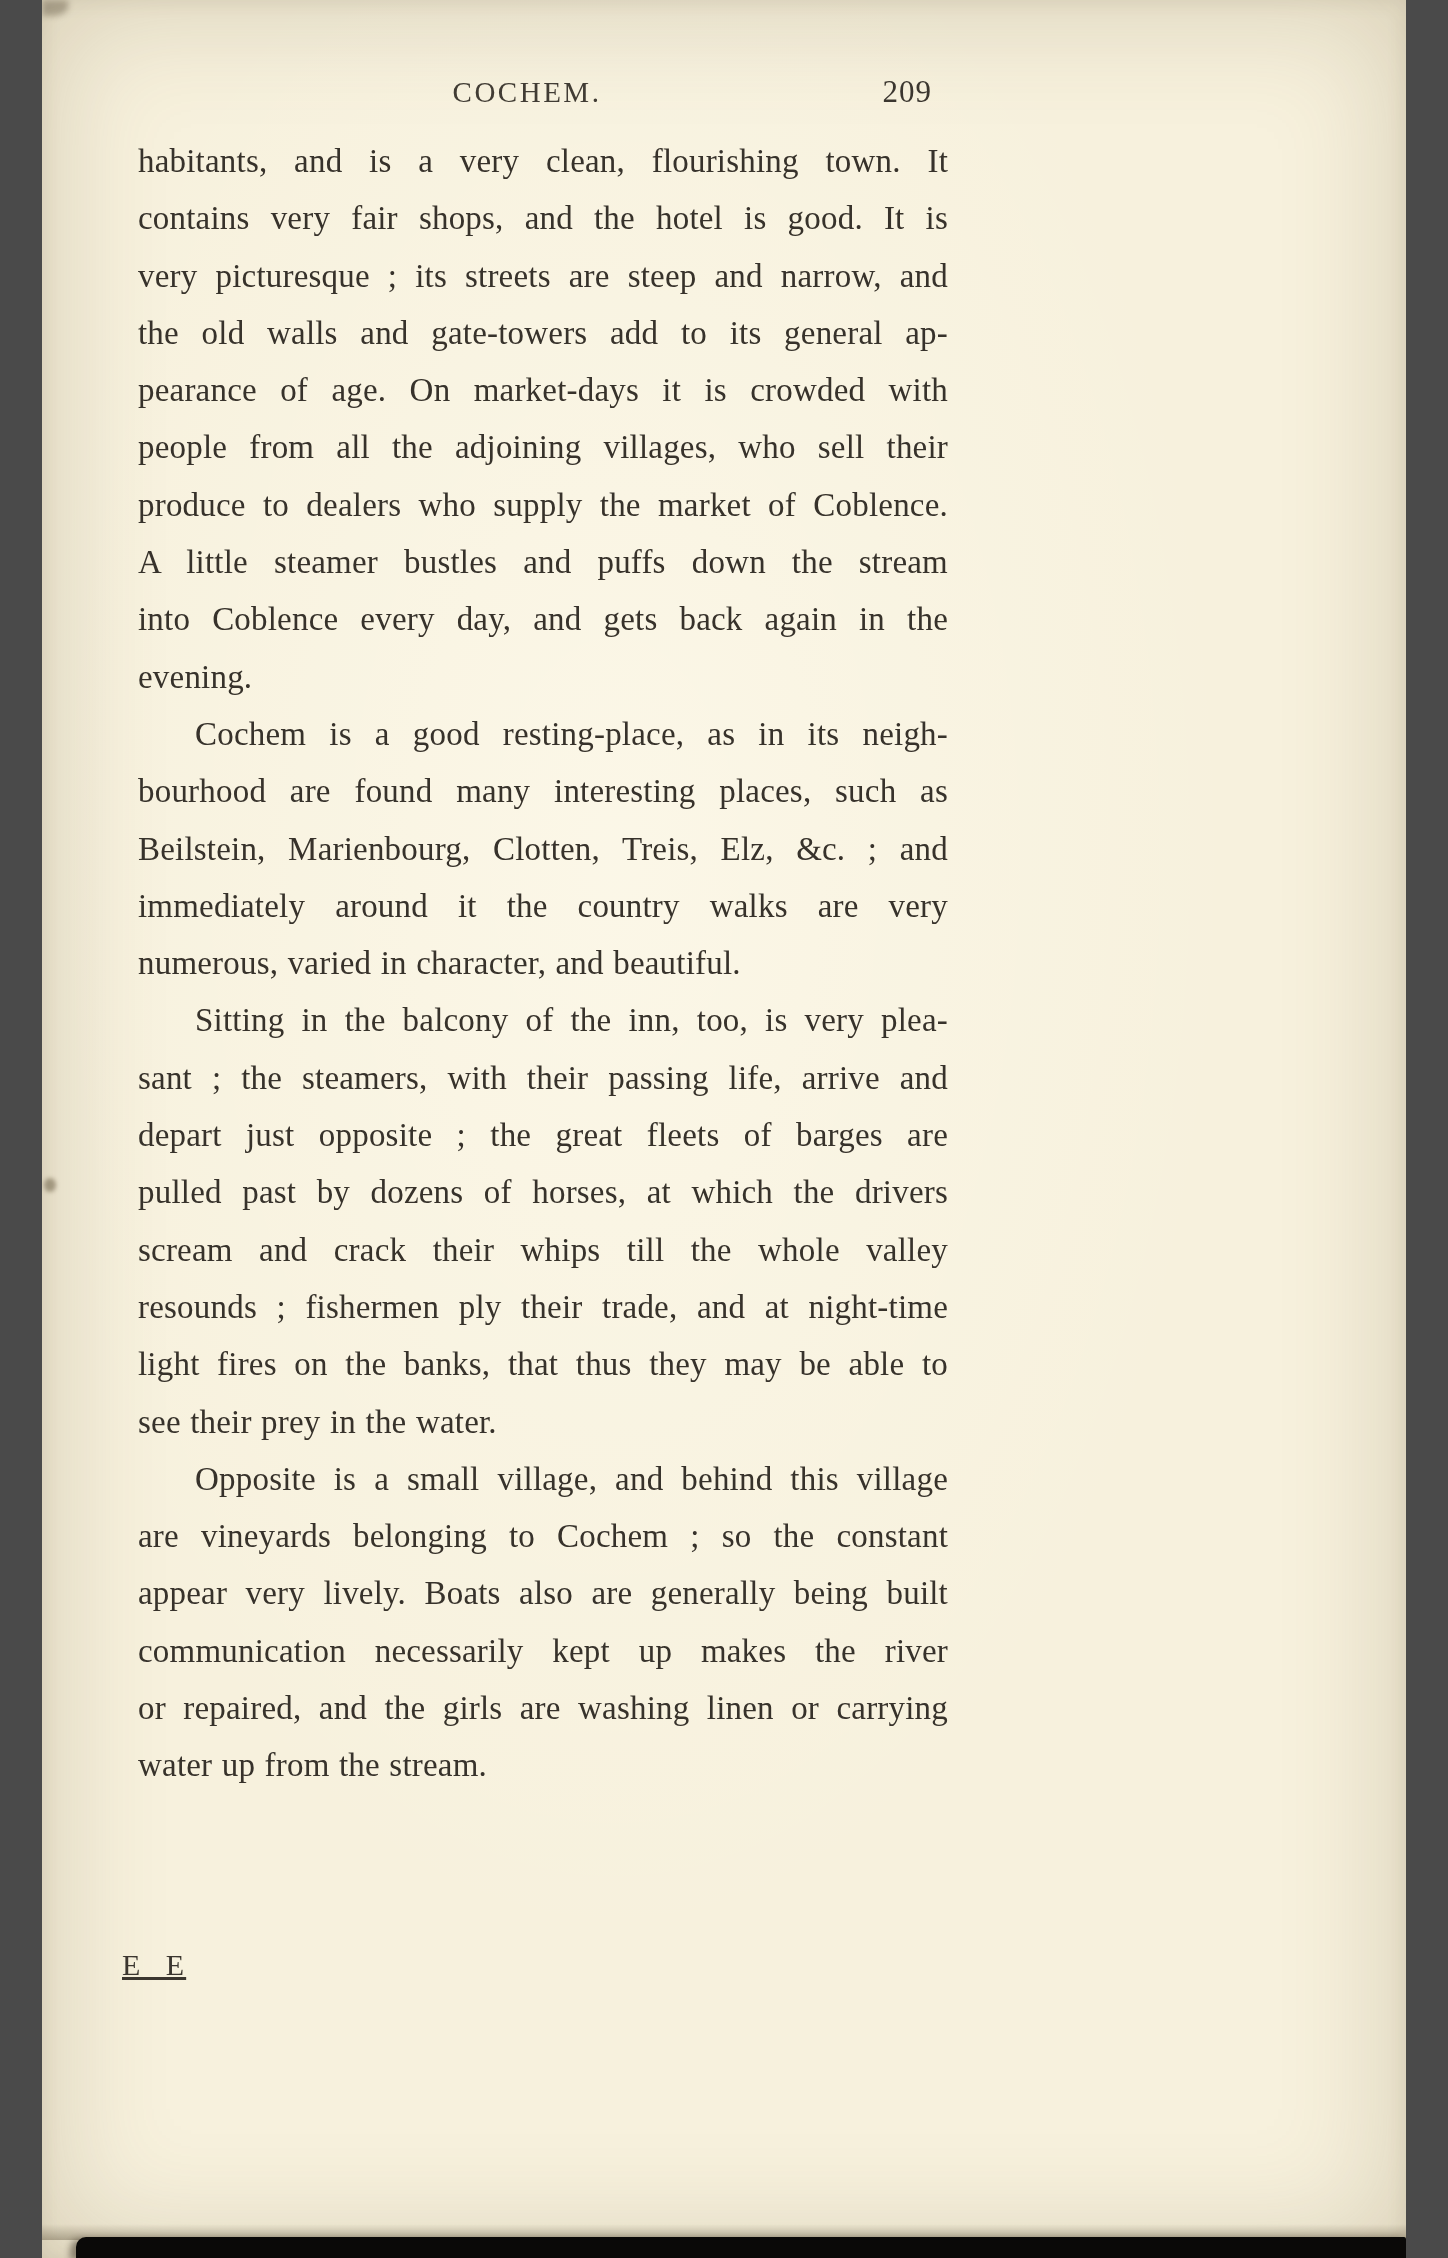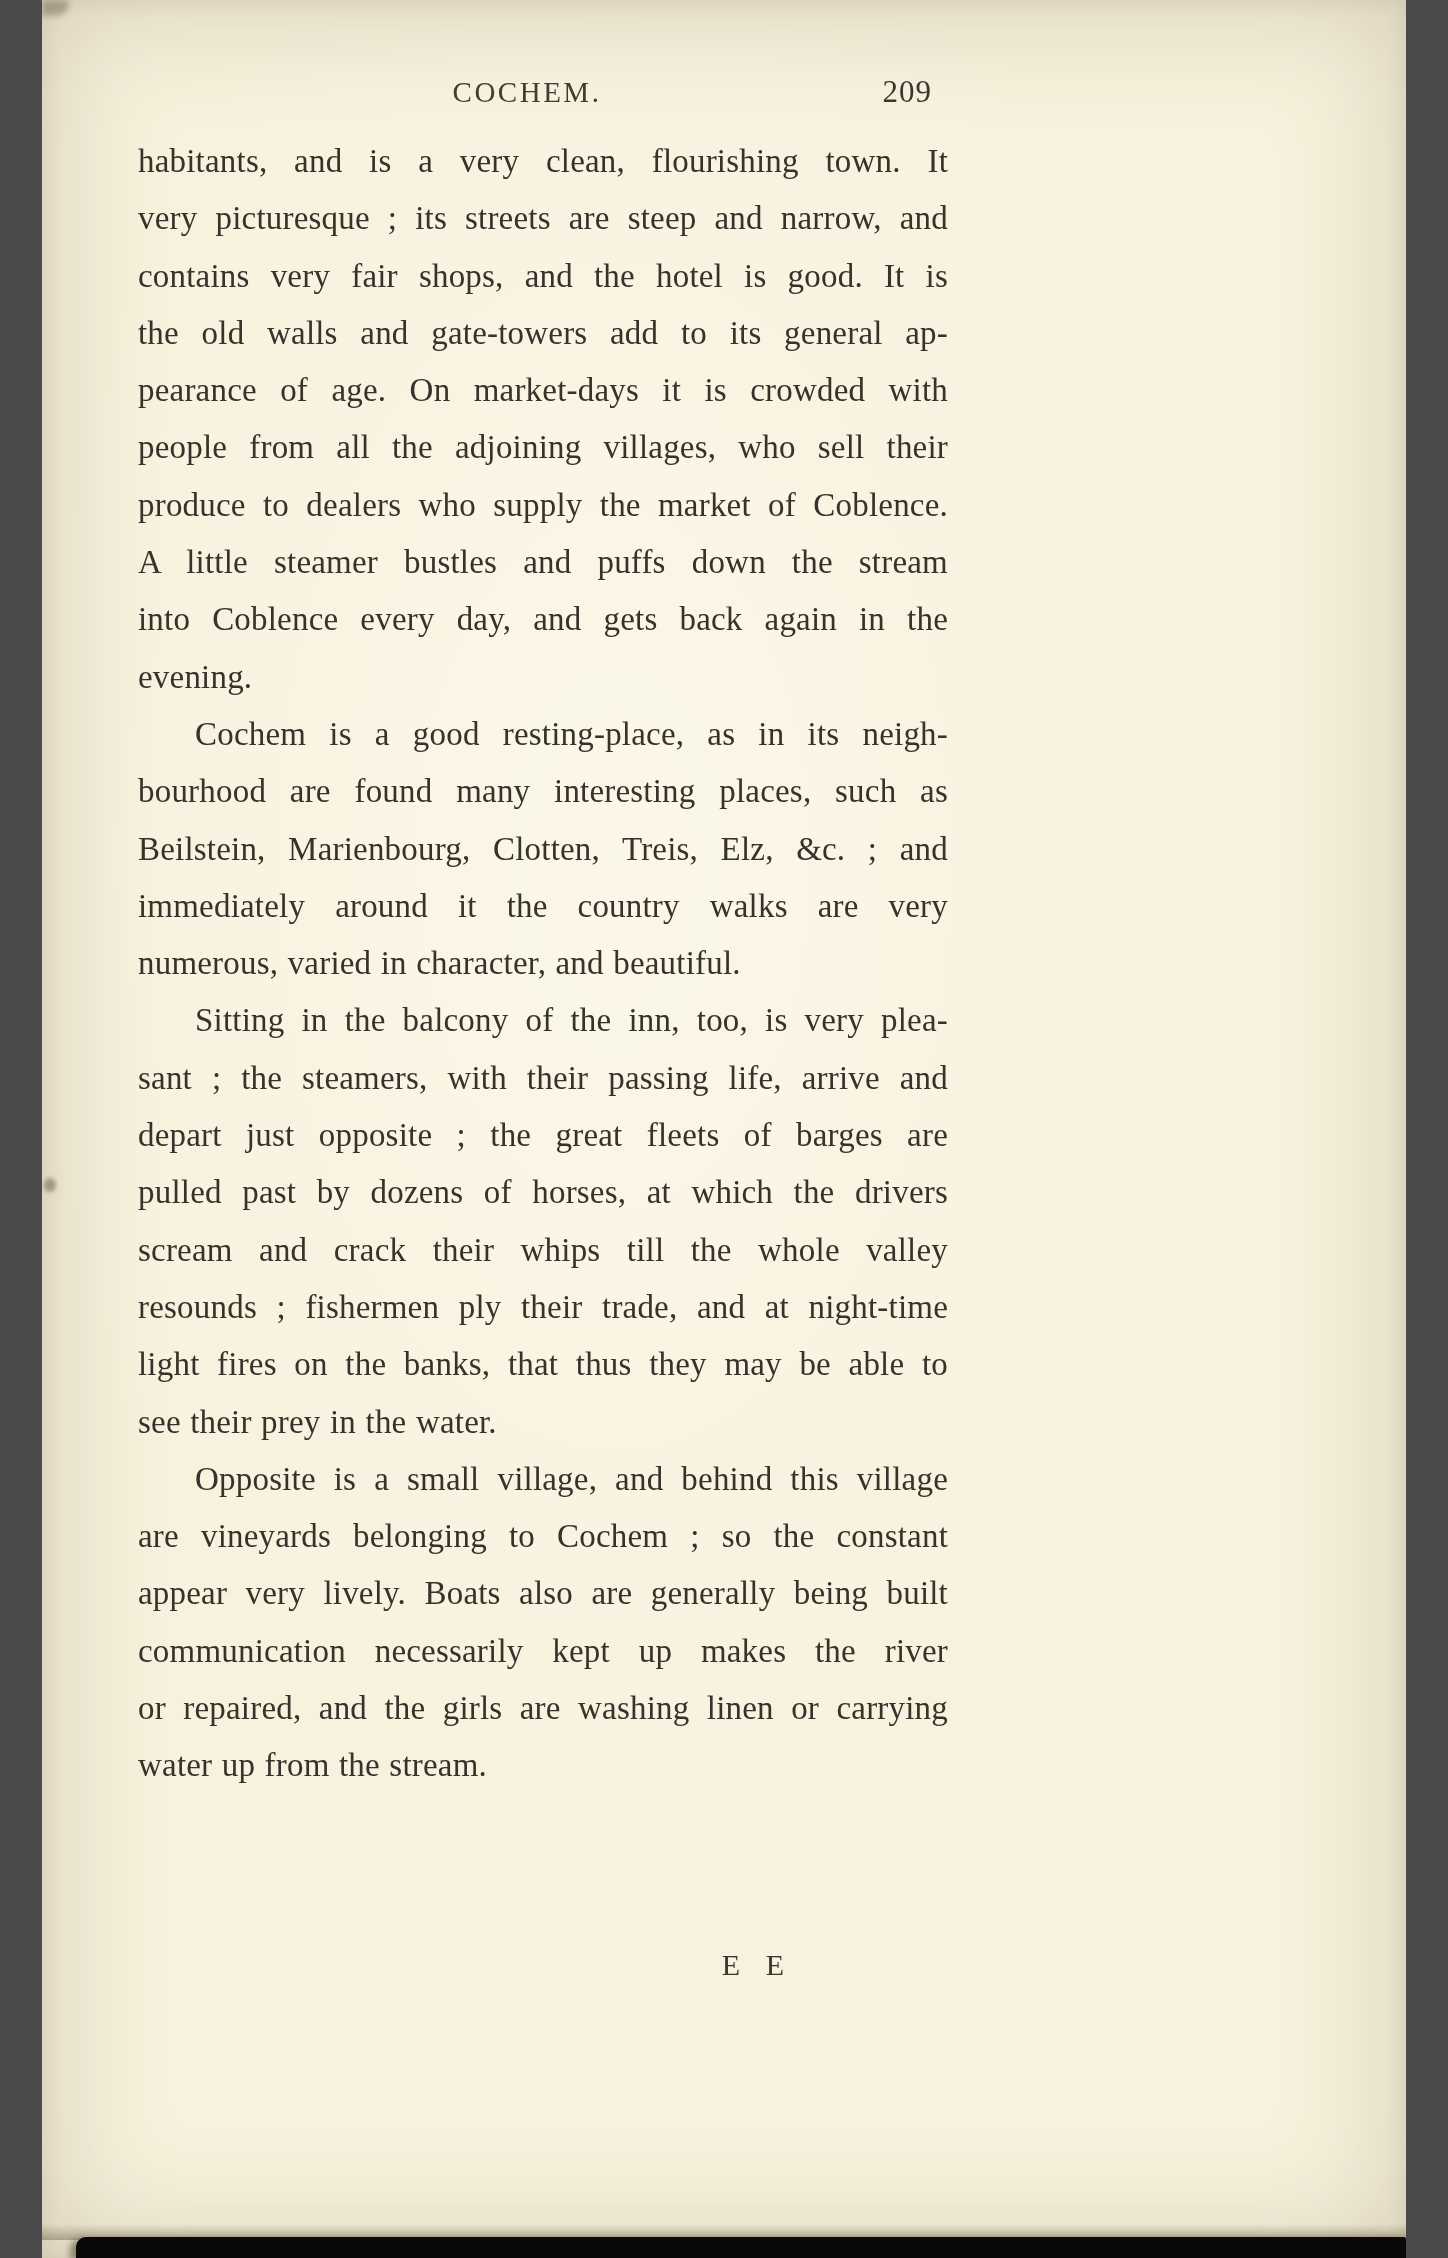--- a/index.html
+++ b/index.html
@@ -73,25 +73,25 @@
   }
 
   
   .signature-mark {
     position: absolute;
     top: 1948px;
     left: 80px;
     width: 810px;
     box-sizing: border-box;
     padding-right: 146px;
-    text-align: right;
     font-size: 30px;
     word-spacing: 14px;
     letter-spacing: 2px;
     color: #3b362f;
+    text-decoration: underline;
   }
 
   
   .scan-bottom-bar {
     position: absolute;
     bottom: 0;
     left: 34px;
     right: 0;
     height: 21px;
     background: var(--bar, #0a0908);
@@ -133,22 +133,22 @@
 <div class="page" style="--paper: #f7f1dd; --ink: #37322b; --bar: #0a0908;">
 
   <div class="running-head">
     <div class="head-title">COCHEM.</div>
     <div class="head-pagenum">209</div>
   </div>
 
   <div class="text-block">
 
   <div class="line">habitants, and is a very clean, flourishing town. It</div>
+      <div class="line">contains very fair shops, and the hotel is good. It is</div>
       <div class="line">very picturesque ; its streets are steep and narrow, and</div>
-      <div class="line">contains very fair shops, and the hotel is good. It is</div>
       <div class="line">the old walls and gate-towers add to its general ap-</div>
       <div class="line">pearance of age. On market-days it is crowded with</div>
       <div class="line">people from all the adjoining villages, who sell their</div>
       <div class="line">produce to dealers who supply the market of Coblence.</div>
       <div class="line">A little steamer bustles and puffs down the stream</div>
       <div class="line">into Coblence every day, and gets back again in the</div>
       <div class="line last">evening.</div>
       <div class="line indent">Cochem is a good resting-place, as in its neigh-</div>
       <div class="line">bourhood are found many interesting places, such as</div>
       <div class="line">Beilstein, Marienbourg, Clotten, Treis, Elz, &amp;c. ; and</div>

